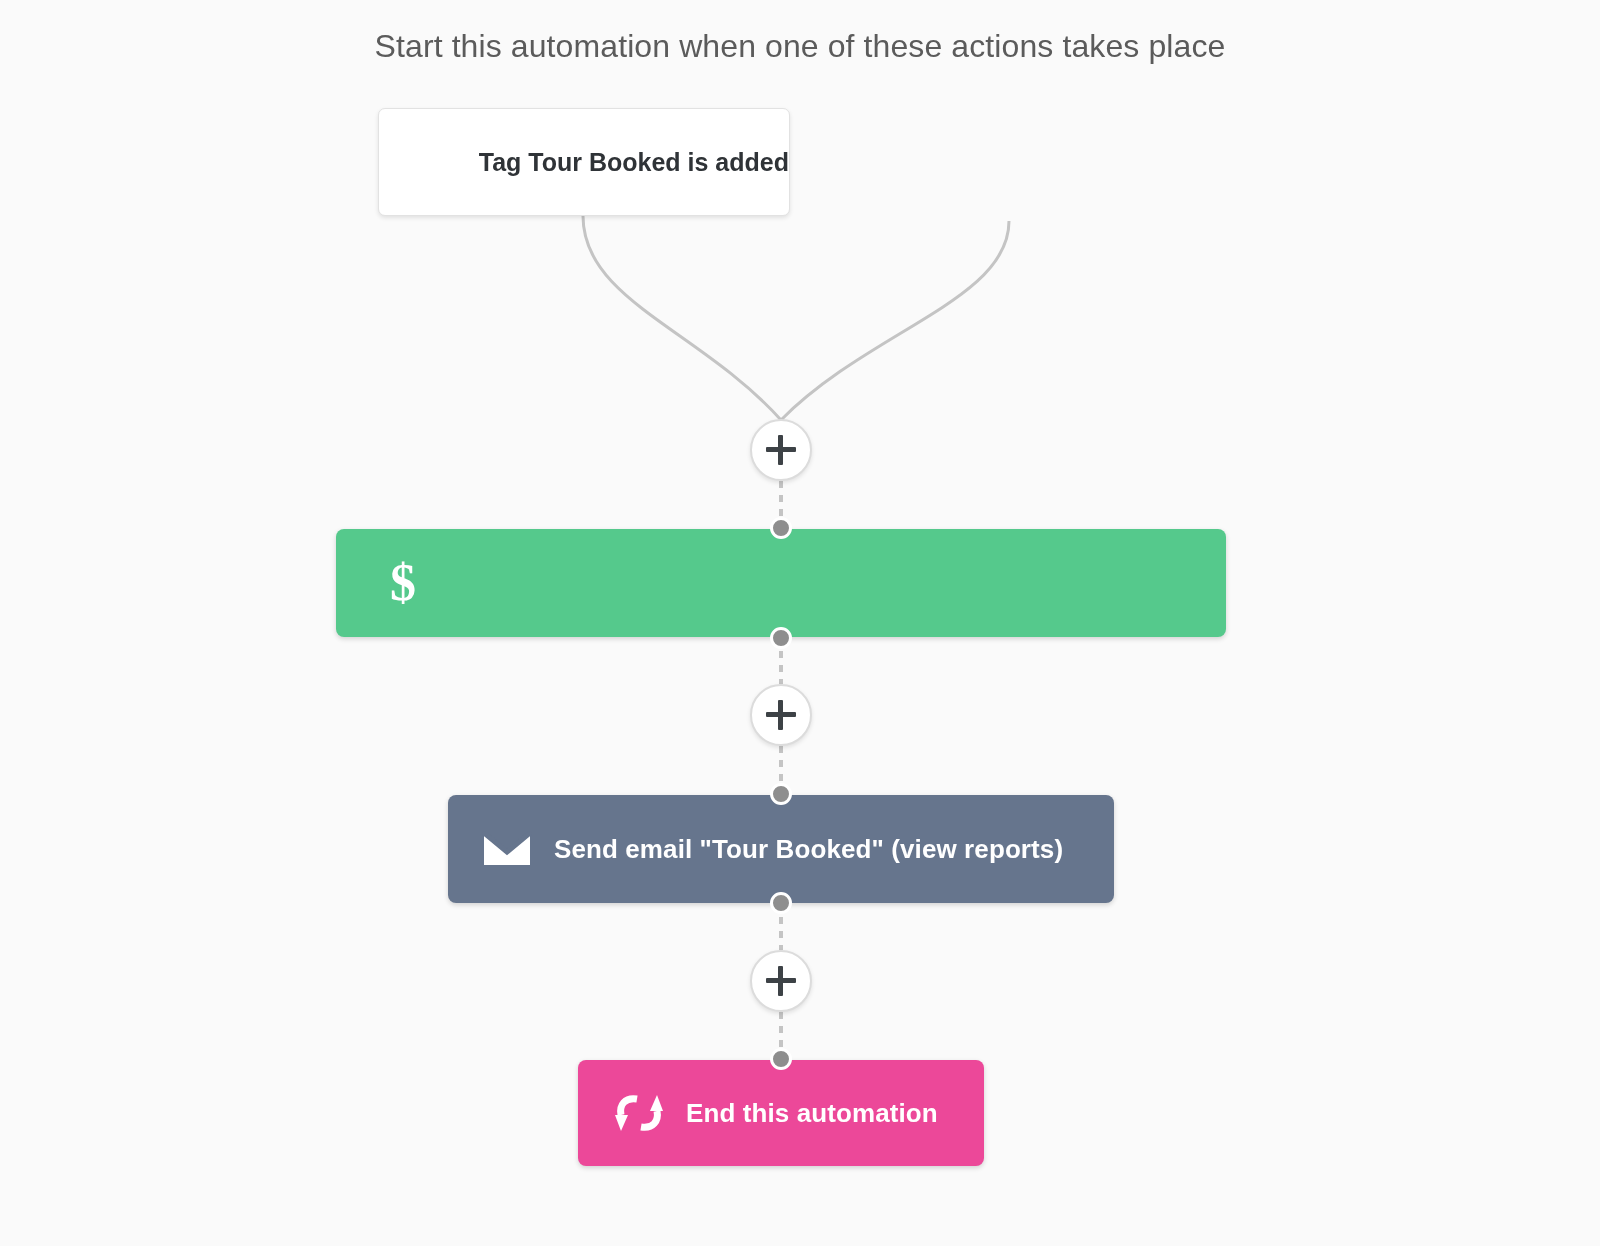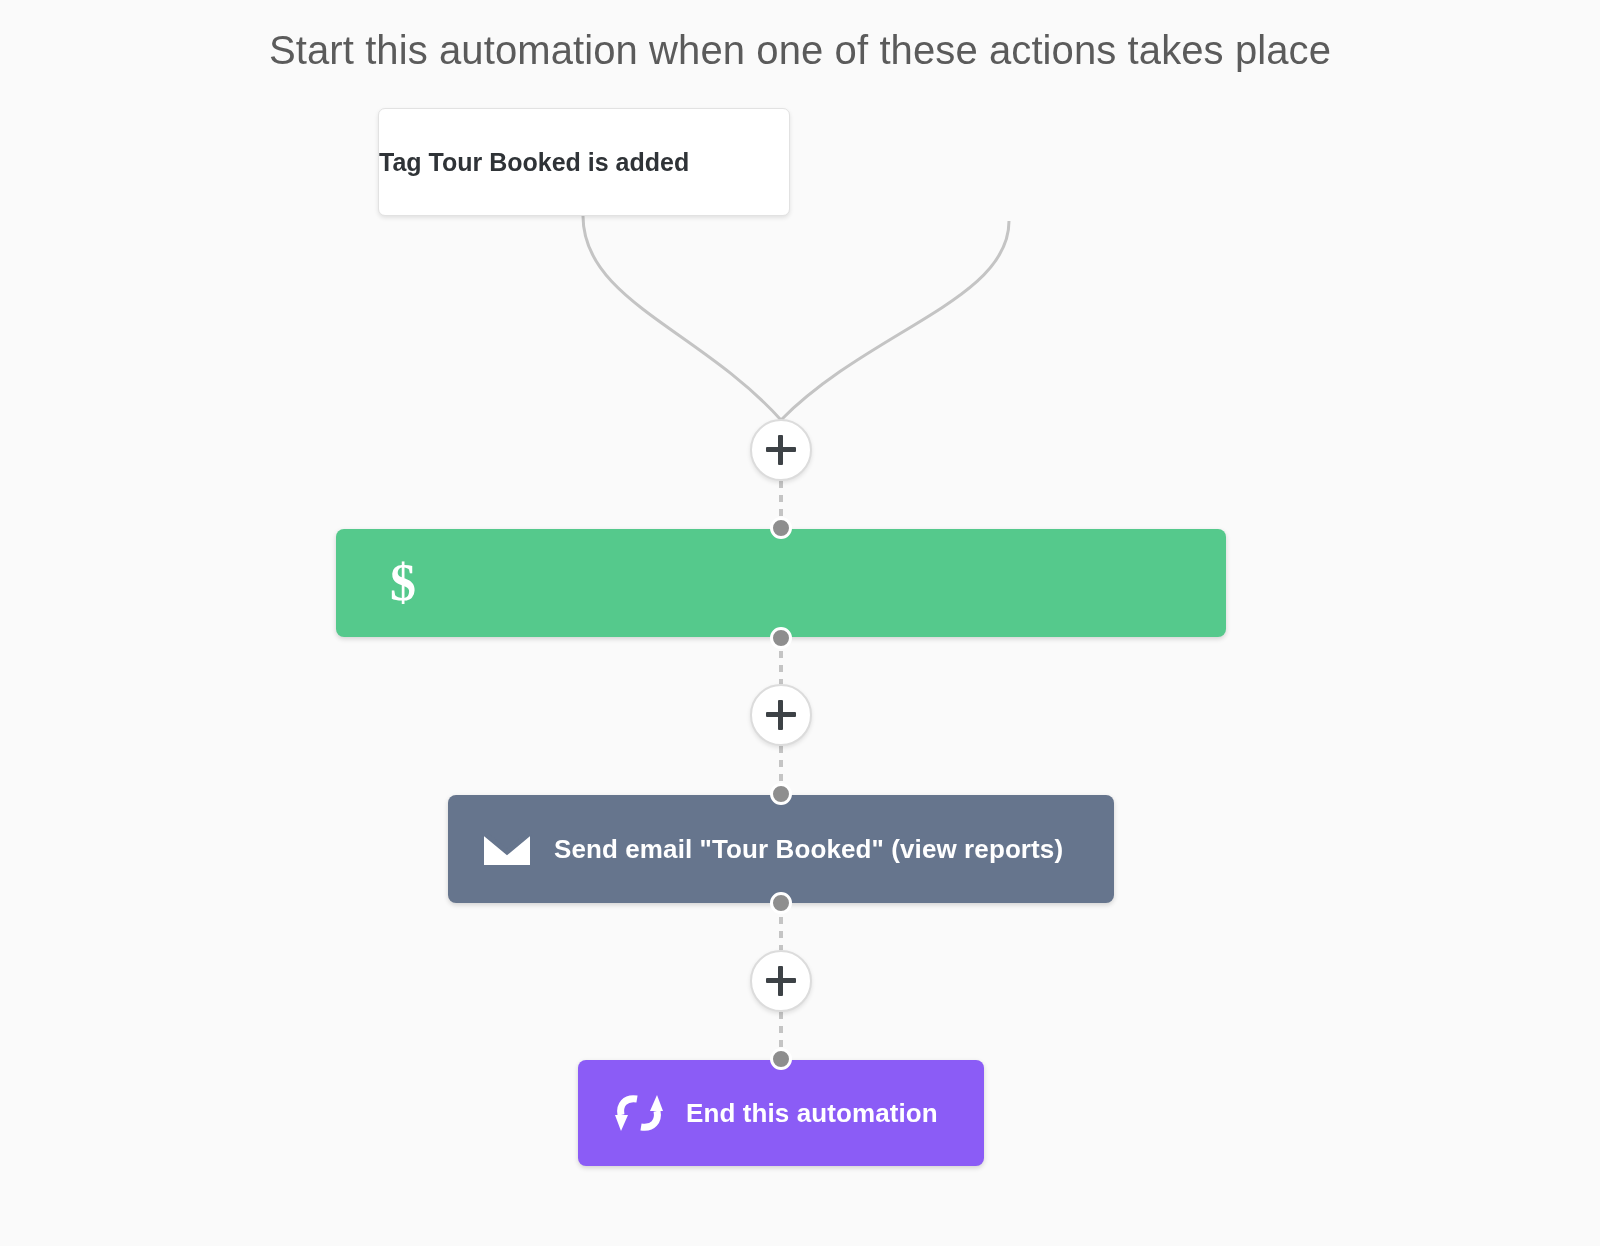--- a/index.html
+++ b/index.html
@@ -20,34 +20,34 @@
     inset: 0;
   }
 
   
   .page-title {
     position: absolute;
     top: 28px;
     left: 0;
     width: 1600px;
     text-align: center;
-    font-size: 40px;
+    font-size: 32px;
     font-weight: 400;
     color: #5b5b5b;
     letter-spacing: 0.1px;
     white-space: nowrap;
   }
 
   
   .trigger-card {
     position: absolute;
     box-sizing: border-box;
     display: flex;
     align-items: center;
-    justify-content: flex-start;
+    justify-content: flex-end;
     font-size: 25px;
     font-weight: bold;
     color: #2f3337;
     border-radius: 7px;
   }
   .trigger-card.solid {
     background: #ffffff;
     border: 1px solid #e2e2e2;
     box-shadow: 0 2px 4px rgba(0,0,0,0.10);
   }
@@ -84,21 +84,21 @@
     color: #ffffff;
     white-space: nowrap;
     letter-spacing: 0.1px;
   }
 
   #step-0 { left: 336px; top: 529px; width: 890px; height: 108px; background: #55c98c; }
   #step-0 .bar-label { margin-left: 14px; }
   #step-1 { left: 448px; top: 795px; width: 666px; height: 108px; background: #66758d; }
   #step-1 .bar-icon { margin-left: 30px; }
   #step-1 .bar-label { margin-left: 18px; }
-  #step-2 { left: 578px; top: 1060px; width: 406px; height: 106px; background: #8b5cf6; }
+  #step-2 { left: 578px; top: 1060px; width: 406px; height: 106px; background: #ec4899; }
   #step-2 .bar-icon { margin-left: 32px; }
   #step-2 .bar-label { margin-left: 18px; }
 
   .dollar-glyph {
     font-size: 52px;
     font-weight: bold;
     line-height: 1;
     color: #ffffff;
     font-family: "Liberation Serif", serif;
   }

